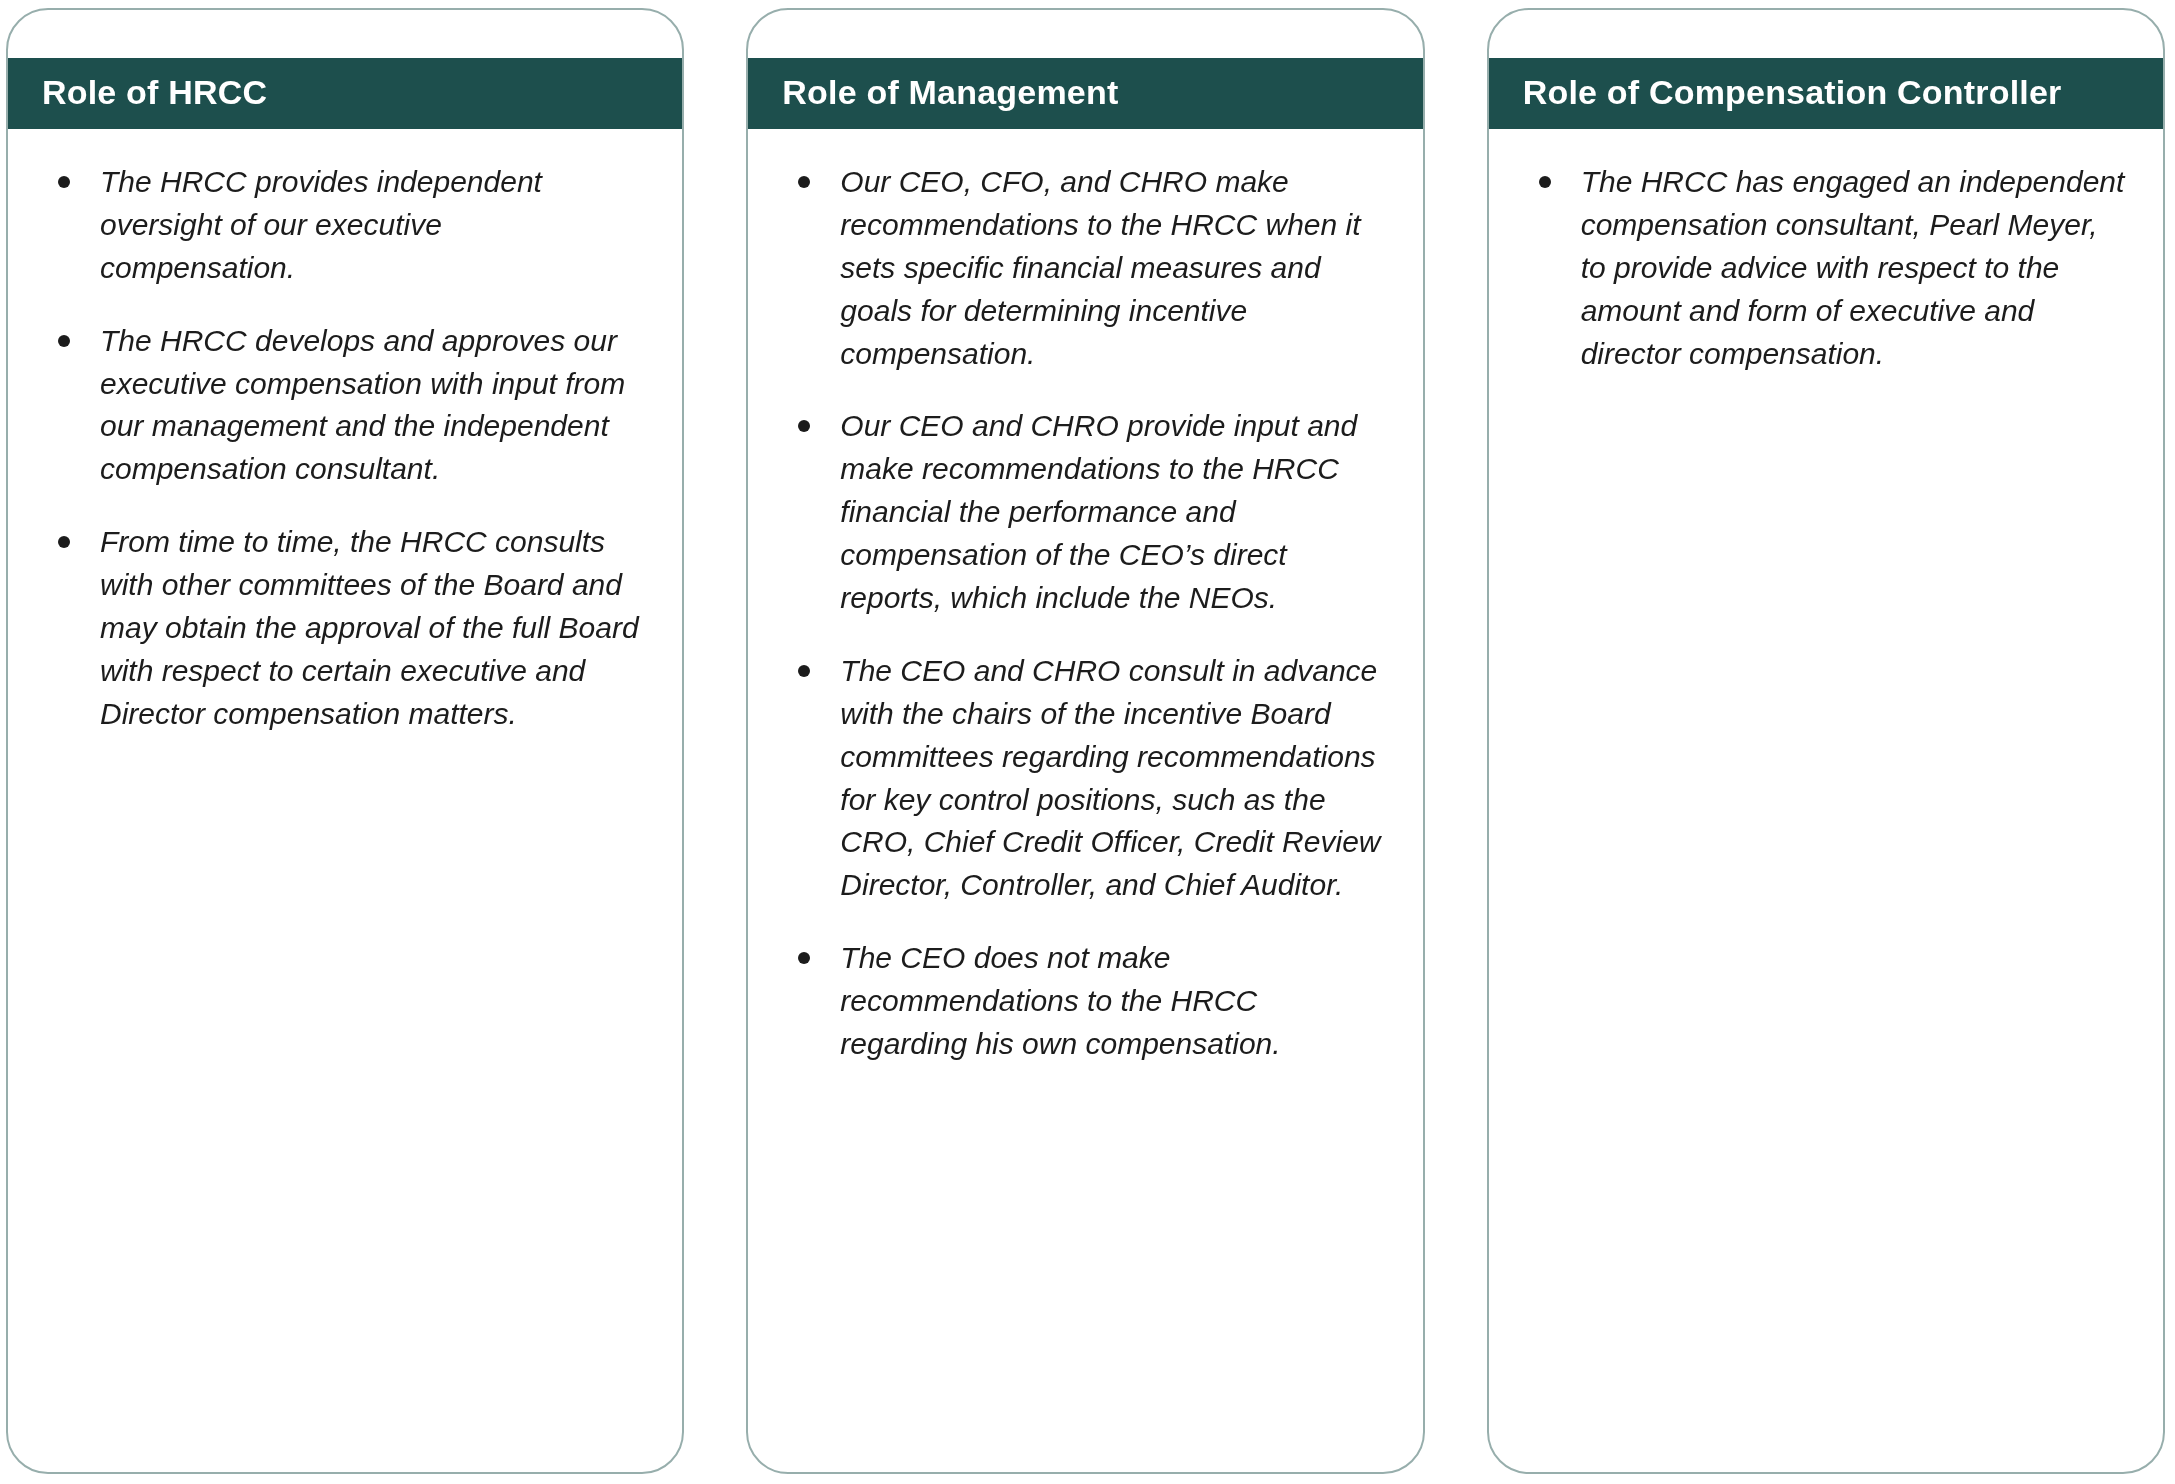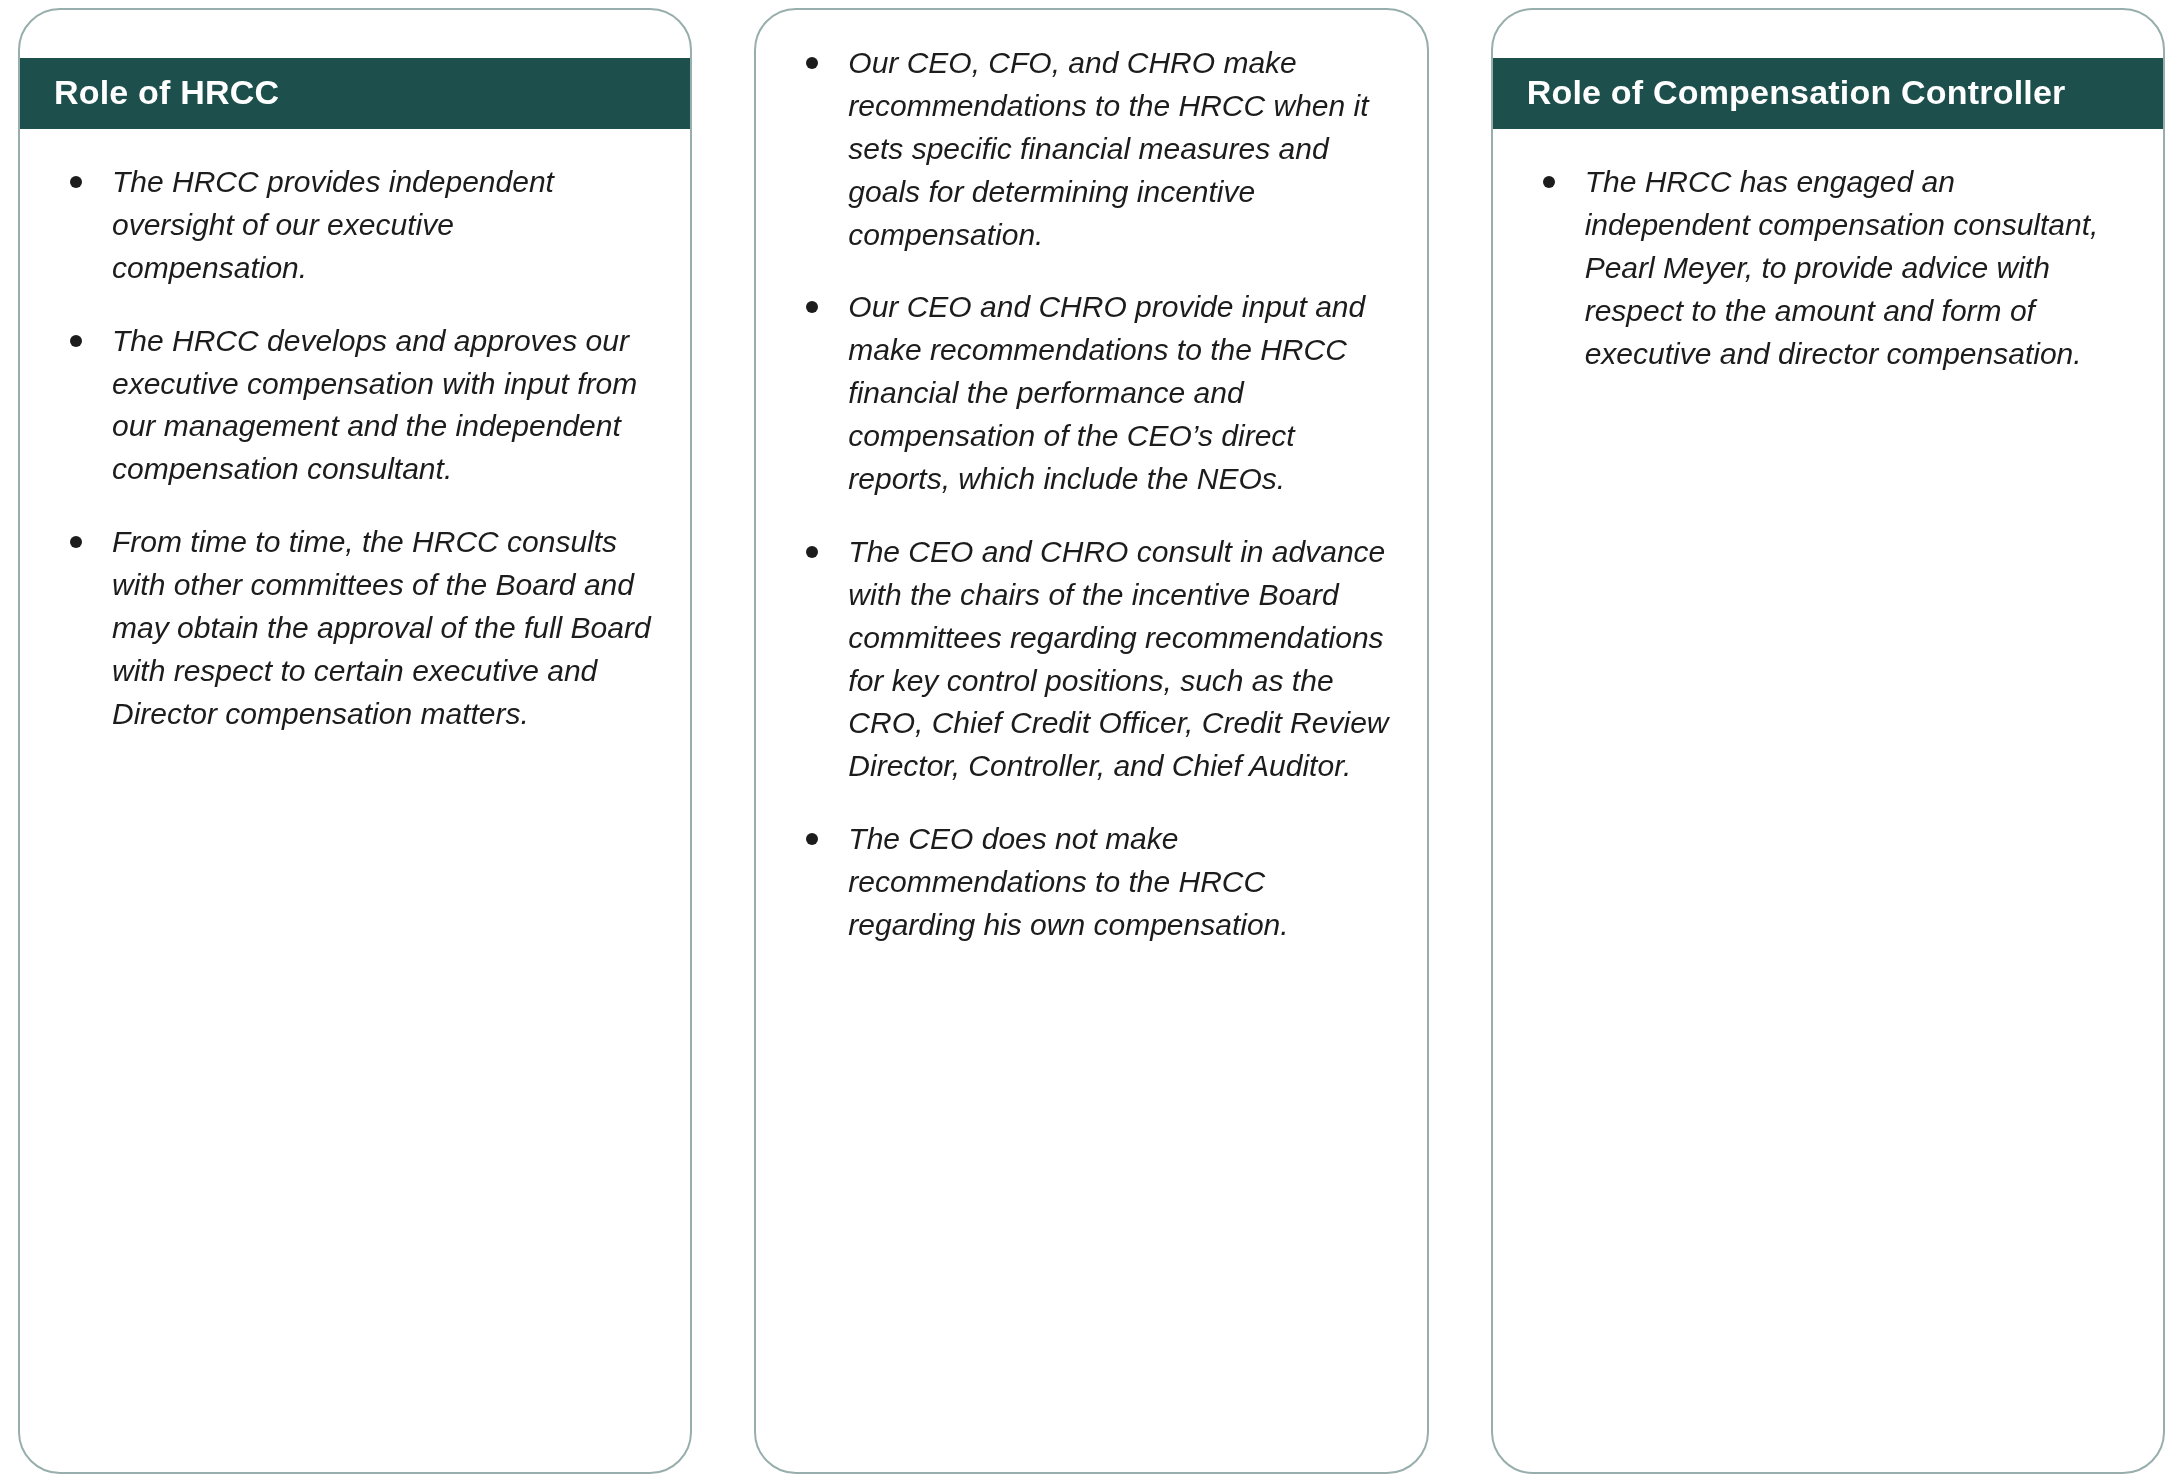--- a/index.html
+++ b/index.html
@@ -7,21 +7,21 @@
   html, body {
     width: 2175px;
     height: 1484px;
     background: #ffffff;
     font-family: "Liberation Sans", sans-serif;
   }
 
   .cards-row {
     display: flex;
     gap: 62px;
-    padding: 8px 10px 10px 18px;
+    padding: 8px 10px 10px 6px;
     width: 100%;
     height: 100%;
   }
 
   .role-card {
     flex: 1 1 0;
     background: #ffffff;
     border: 2px solid #97aeac;
     border-radius: 42px;
     overflow: hidden;
@@ -86,20 +86,23 @@
     <div class="card-body">
       <ul class="bullet-list">
           <li>The HRCC provides independent oversight of our executive compensation.</li>
           <li>The HRCC develops and approves our executive compensation with input from our management and the independent compensation consultant.</li>
           <li>From time to time, the HRCC consults with other committees of the Board and may obtain the approval of the full Board with respect to certain executive and Director compensation matters.</li>
         </ul>
     </div>
   </div>
 
   <div class="role-card">
+    <div class="card-header">
+      <span class="card-title">Role of Management</span>
+    </div>
     <div class="card-body">
       <ul class="bullet-list">
           <li>Our CEO, CFO, and CHRO make recommendations to the HRCC when it sets specific financial measures and goals for determining incentive compensation.</li>
           <li>Our CEO and CHRO provide input and make recommendations to the HRCC financial the performance and compensation of the CEO’s direct reports, which include the NEOs.</li>
           <li>The CEO and CHRO consult in advance with the chairs of the incentive Board committees regarding recommendations for key control positions, such as the CRO, Chief Credit Officer, Credit Review Director, Controller, and Chief Auditor.</li>
           <li>The CEO does not make recommendations to the HRCC regarding his own compensation.</li>
         </ul>
     </div>
   </div>
 

